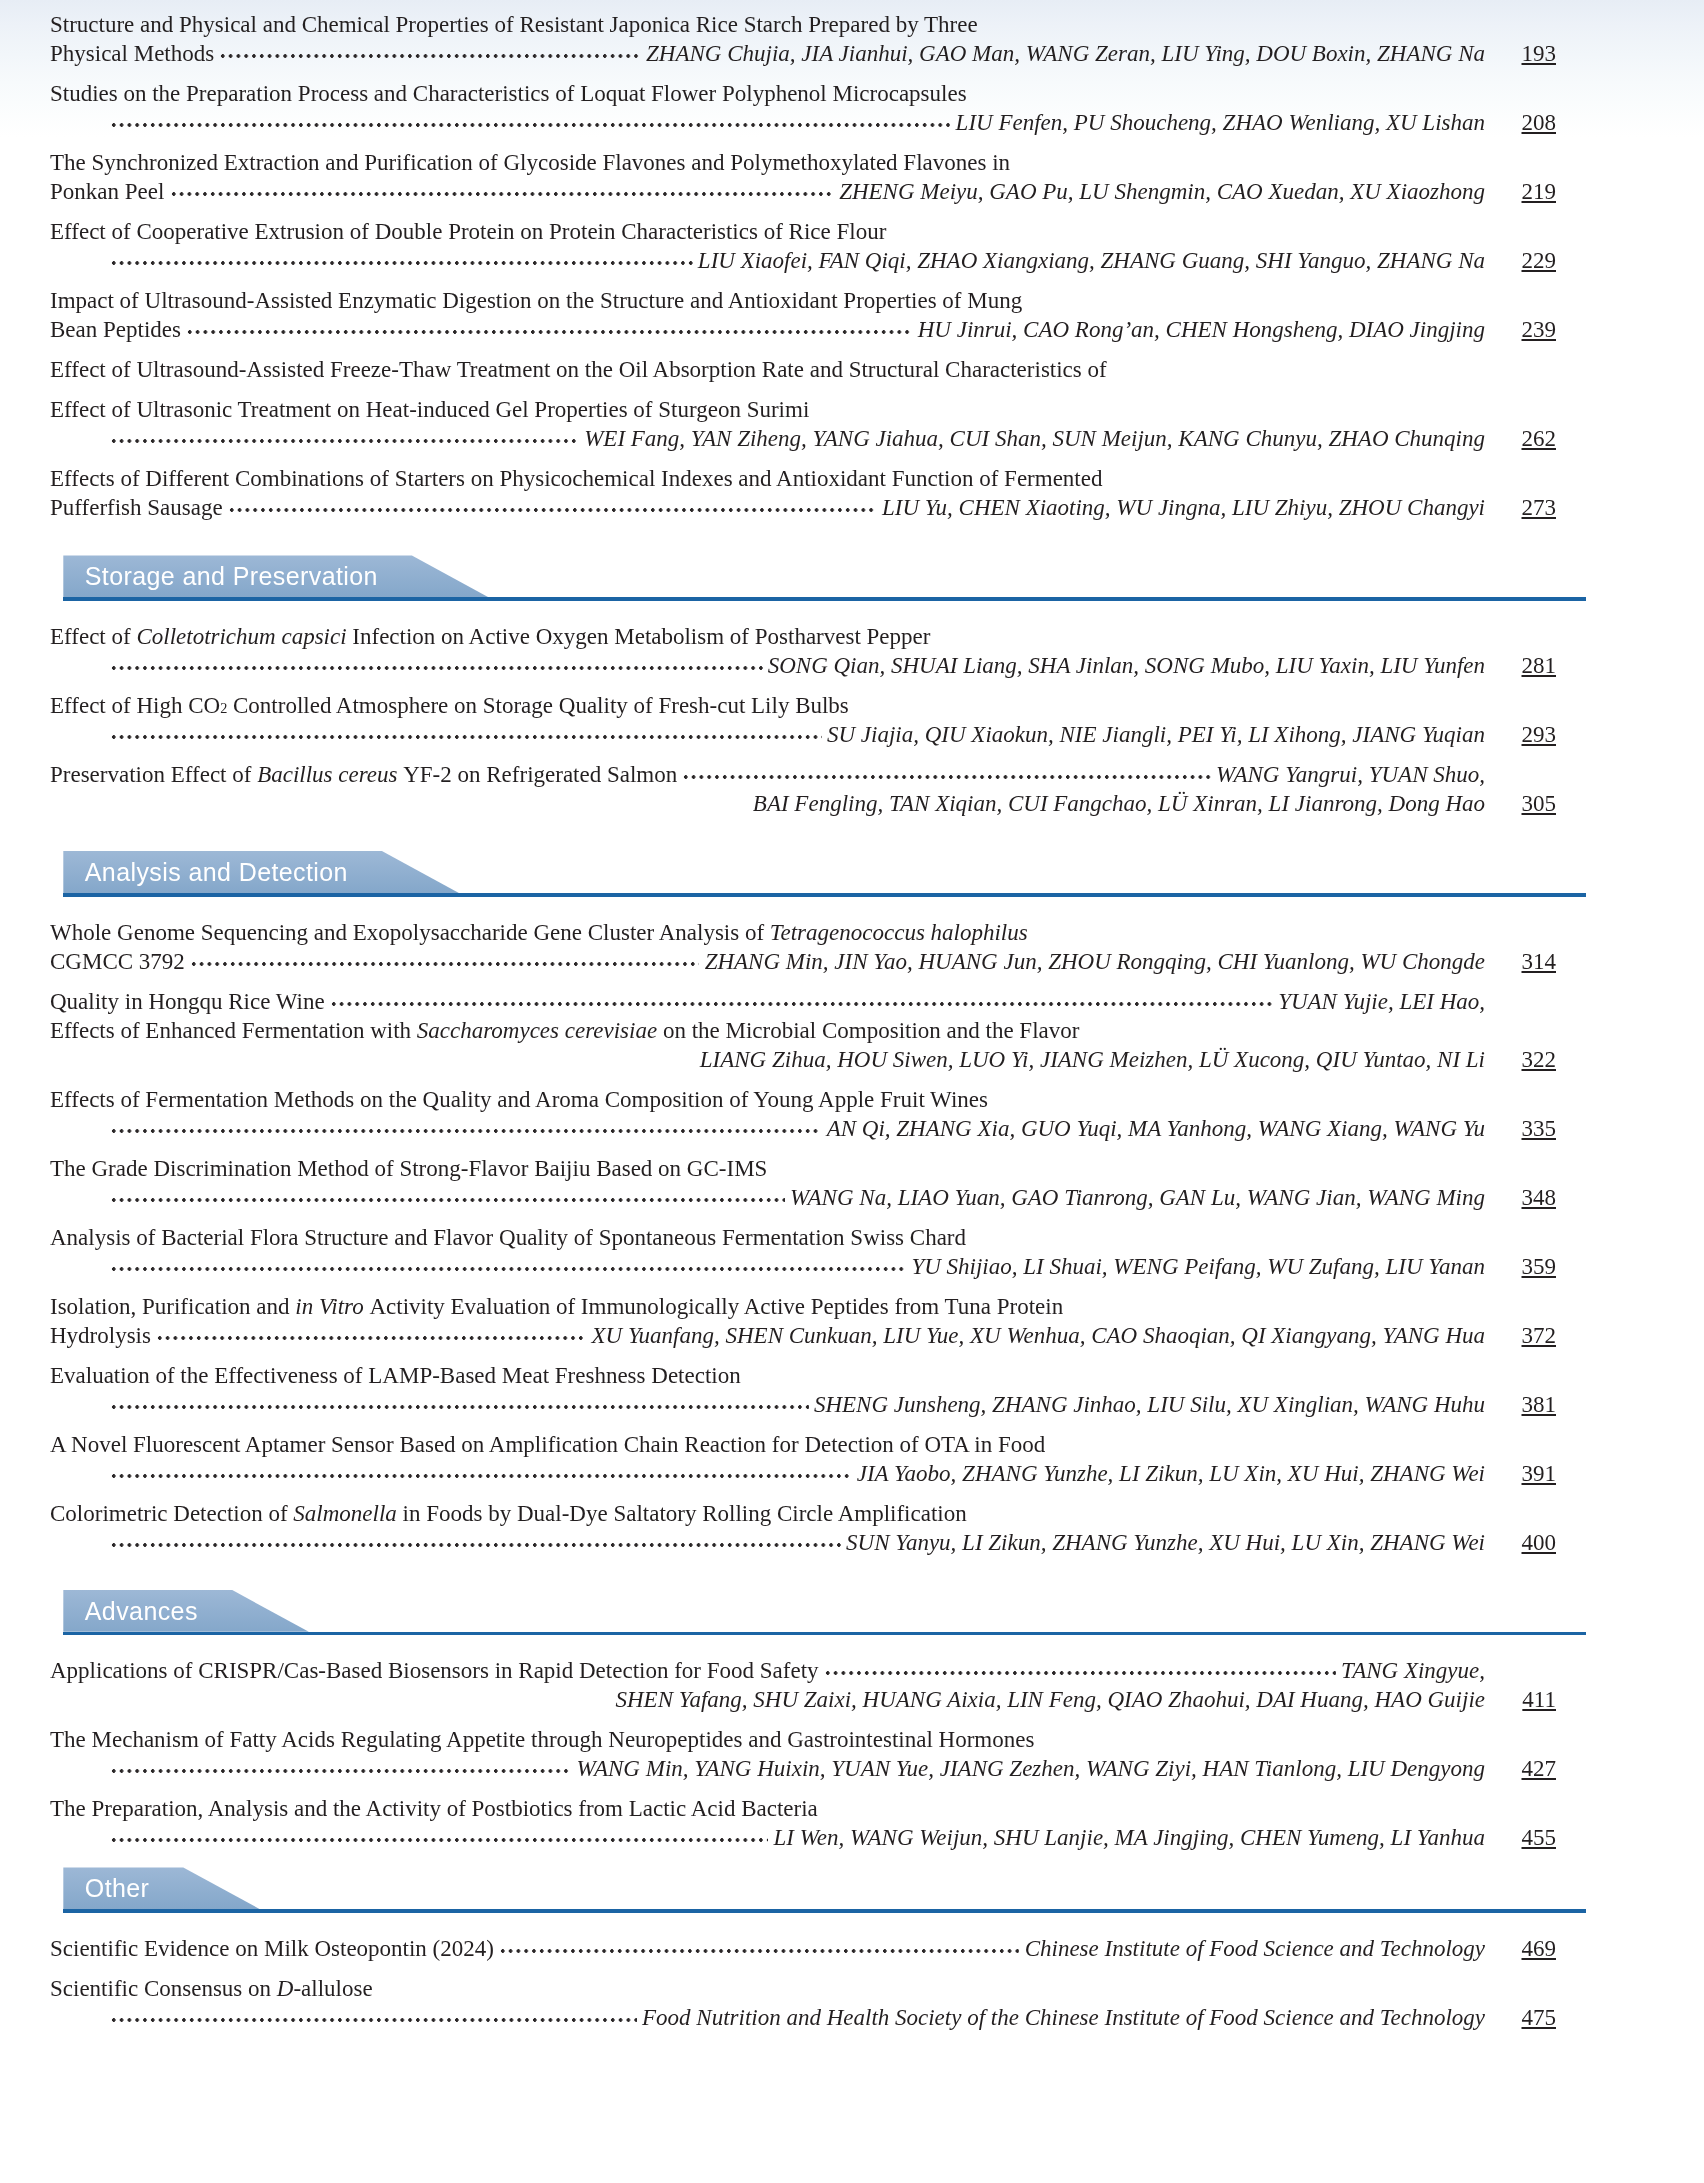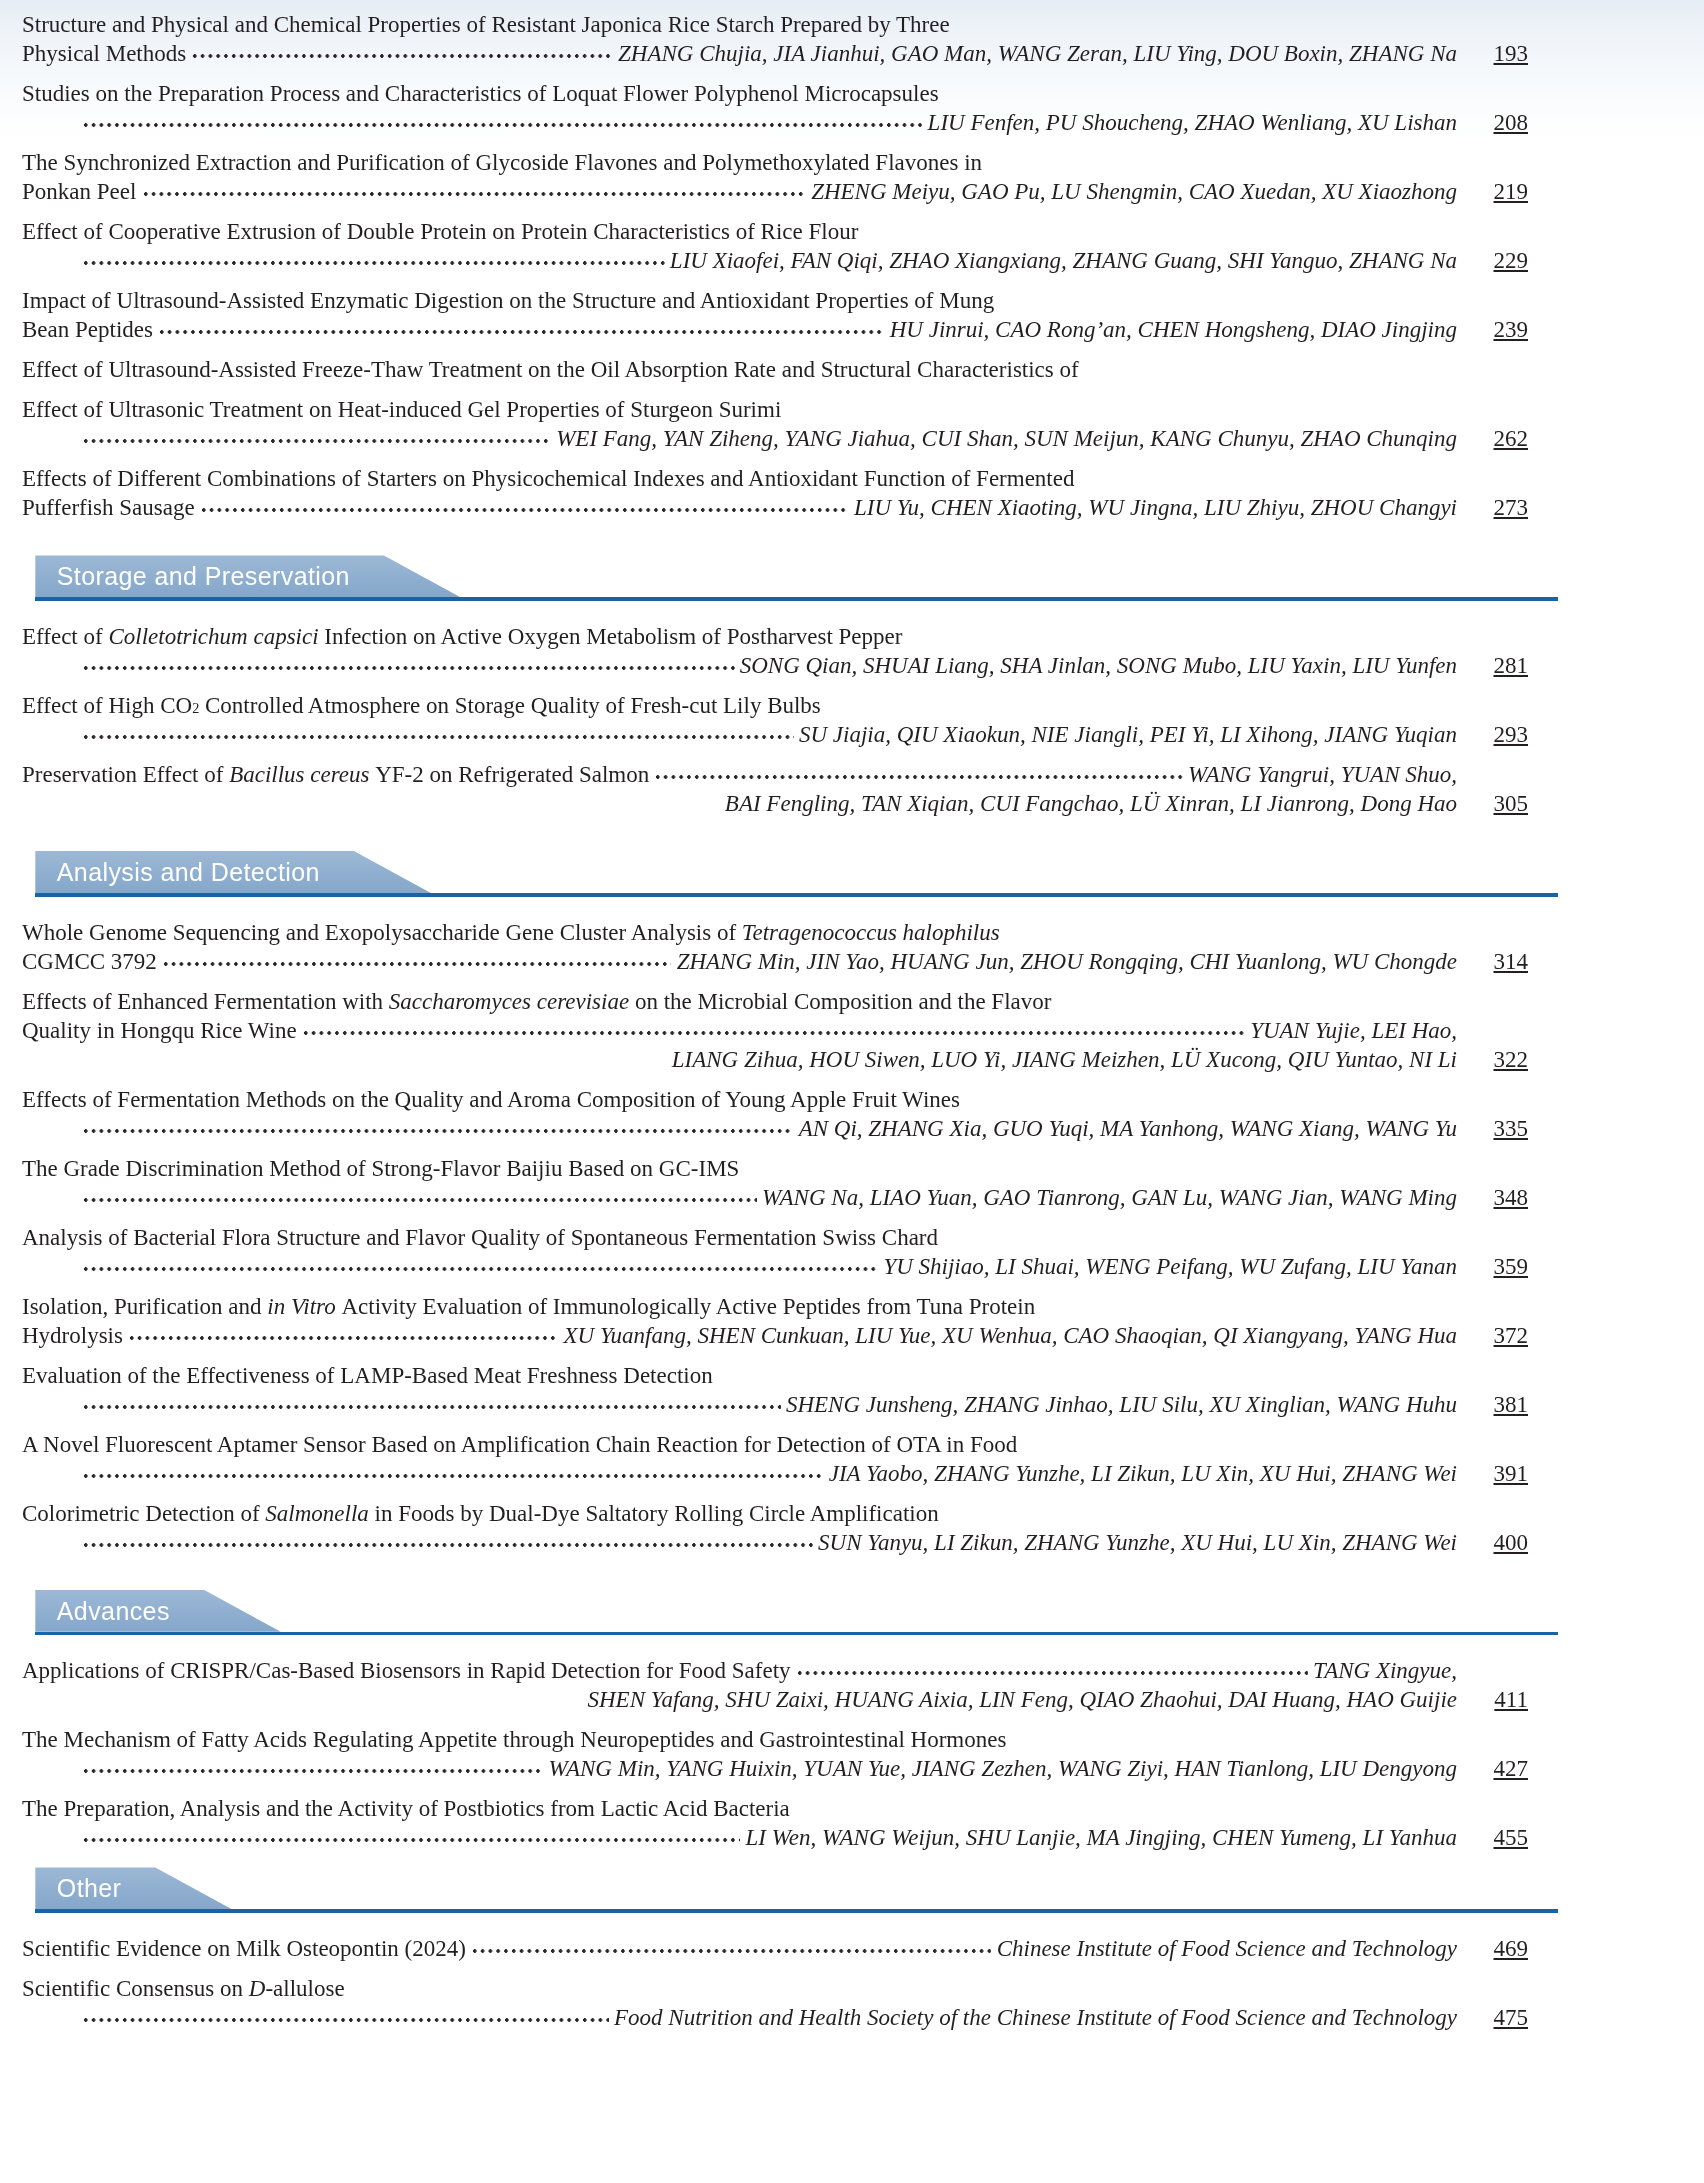--- a/index.html
+++ b/index.html
@@ -9,21 +9,21 @@
     font-family:"Liberation Serif",serif;
     color:#231f20;font-size:23px;
     position:relative;
   }
   #bg-grad{
     position:absolute;top:0;left:0;width:1705px;height:141px;
     background:linear-gradient(180deg,#e7edf5 0%,#edf2f8 26px,#f7fafc 82px,#ffffff 137px);
     z-index:0;
   }
   main{position:relative;z-index:1;padding:10.4px 0 0 22px;}
-  section{display:block;}
+  section{display:block;margin-left:28px;}
   .entry{margin-bottom:11px;}
   .line{
     display:flex;align-items:baseline;
     width:1506px;line-height:29px;
   }
   .line.ind{padding-left:55px;width:1451px;}
   .t{white-space:pre-wrap;}
   .it{font-style:italic;}
   sub{font-size:0.62em;line-height:0;vertical-align:-0.22em;}
   .fill{
@@ -188,29 +188,29 @@
         </div>
         <div class="line">
           <span class="t">CGMCC 3792</span>
           <span class="fill dots"></span>
           <span class="auth">ZHANG Min, JIN Yao, HUANG Jun, ZHOU Rongqing, CHI Yuanlong, WU Chongde</span>
           <span class="pg">314</span>
         </div>
       </div>
       <div class="entry">
         <div class="line">
+          <span class="t">Quality in Hongqu Rice Wine</span>
+          <span class="fill dots"></span>
+          <span class="auth">YUAN Yujie, LEI Hao,</span>
+          <span class="pg"></span>
+        </div>
+        <div class="line">
           <span class="t">Effects of Enhanced Fermentation with </span>
           <span class="t it">Saccharomyces cerevisiae</span>
           <span class="t"> on the Microbial Composition and the Flavor</span>
-        </div>
-        <div class="line">
-          <span class="t">Quality in Hongqu Rice Wine</span>
-          <span class="fill dots"></span>
-          <span class="auth">YUAN Yujie, LEI Hao,</span>
-          <span class="pg"></span>
         </div>
         <div class="line">
           <span class="fill"></span>
           <span class="auth">LIANG Zihua, HOU Siwen, LUO Yi, JIANG Meizhen, LÜ Xucong, QIU Yuntao, NI Li</span>
           <span class="pg">322</span>
         </div>
       </div>
       <div class="entry">
         <div class="line">
           <span class="t">Effects of Fermentation Methods on the Quality and Aroma Composition of Young Apple Fruit Wines</span>

